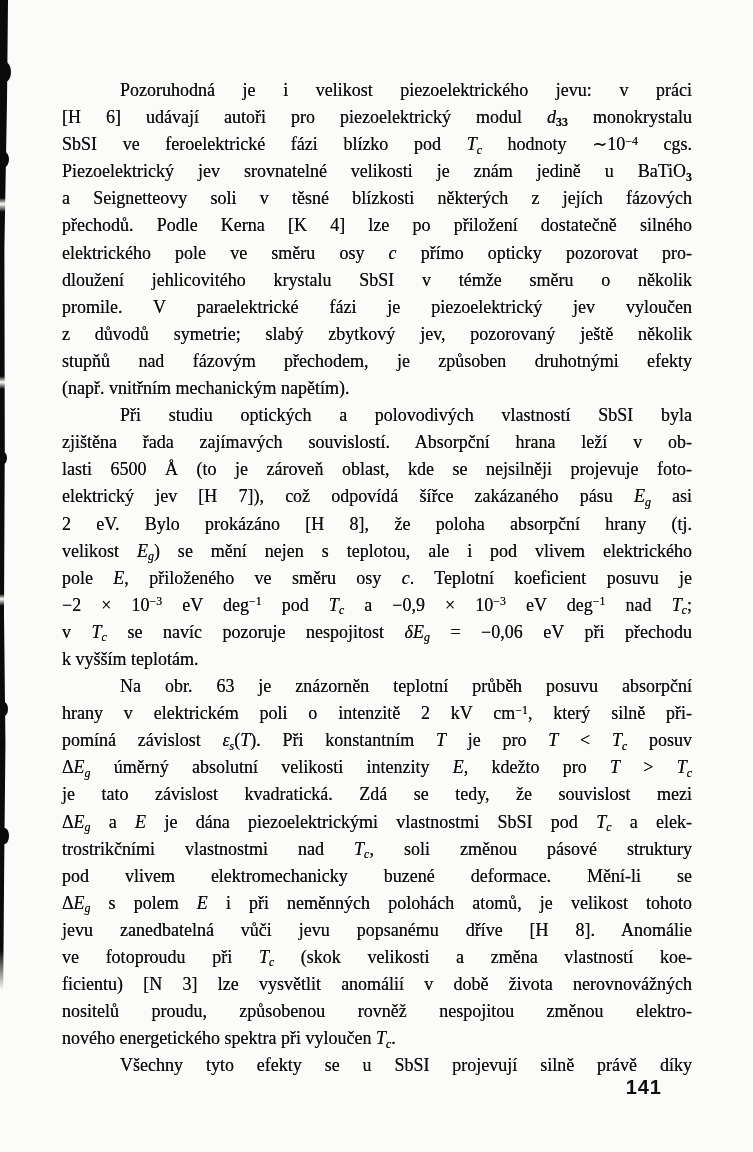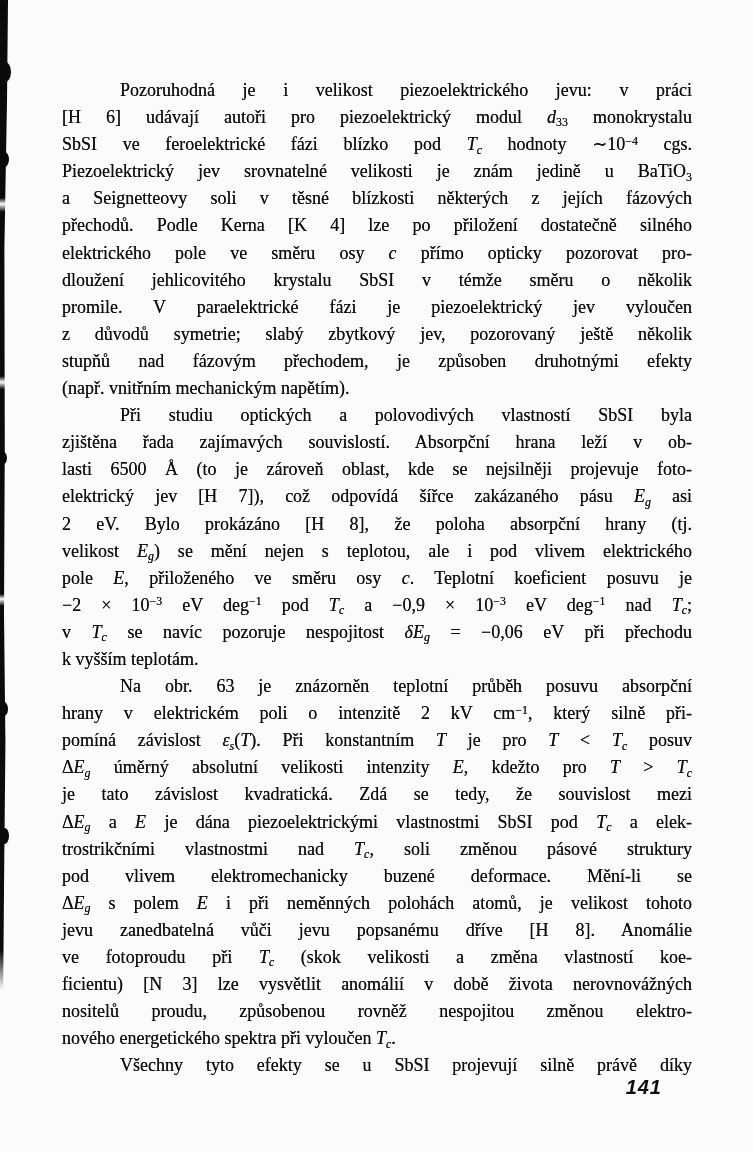--- a/index.html
+++ b/index.html
@@ -38,30 +38,29 @@
     margin-top:29px;
   }
   .line{
     height:27.1px;line-height:27.1px;
     text-align:justify;text-align-last:justify;
     white-space:normal;
   }
   .line.lastline{text-align-last:left;}
   .line.indent{text-indent:58px;}
   .i{font-style:italic;}
-  .sub{font-size:0.66em;position:relative;top:0.28em;line-height:0;}
+  .sub{font-size:0.66em;position:relative;top:0.28em;line-height:0;font-weight:bold;}
   .isub{font-size:0.66em;position:relative;top:0.28em;line-height:0;font-style:italic;}
   .sup{font-size:0.66em;position:relative;top:-0.45em;line-height:0;}
 
   .page-number{
     position:absolute;top:1076px;right:91px;
     font-family:"Liberation Sans","DejaVu Sans",sans-serif;
     font-weight:700;font-size:20px;letter-spacing:1px;
     color:var(--ink,#0d0d0d);
-    font-style:italic;
   }
 </style>
 </head>
 <body style="--paper: #fbfbf9; --ink: #0d0d0d; --strip: #0b0b0b;">
 
 <div class="page">
 
   <div class="strip"></div>
   <div class="blob b1"></div>
   <div class="blob b2"></div>

